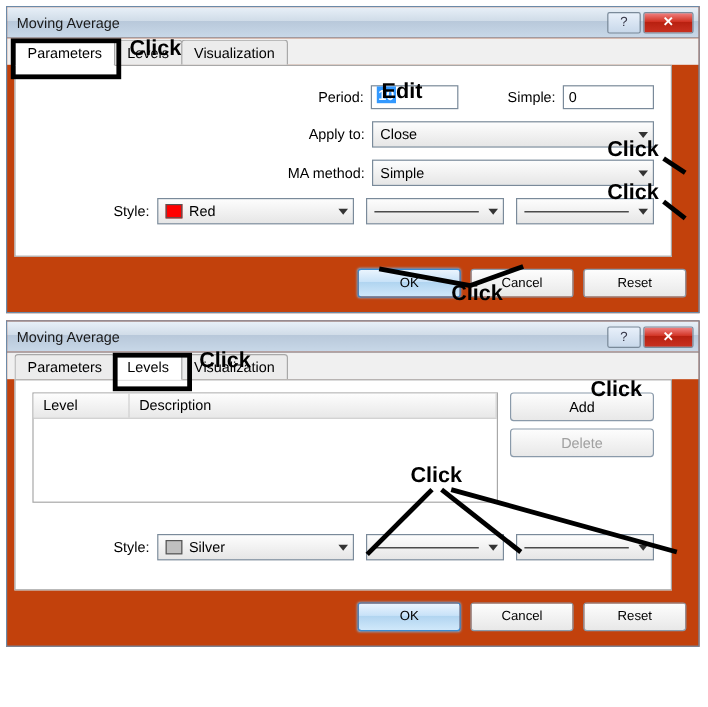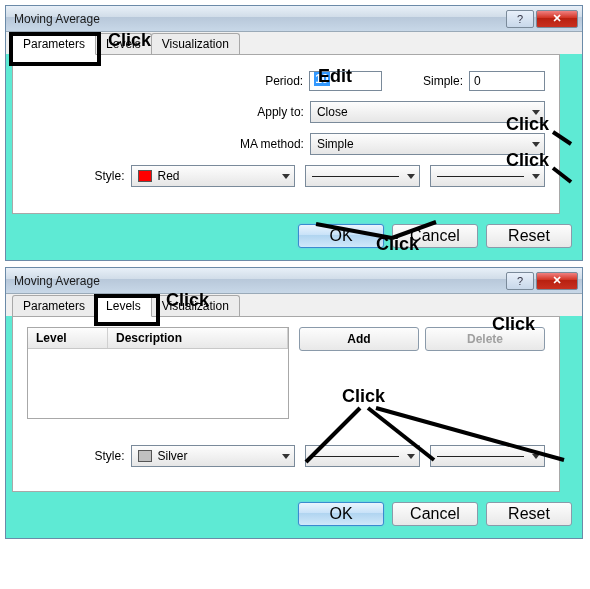--- a/index.html
+++ b/index.html
@@ -7,21 +7,21 @@
     margin: 0;
     padding: 5px;
     font-family: "Segoe UI", Tahoma, sans-serif;
     font-size: 12px;
     background: #fff;
     width: 590px;
     position: relative;
   }
   .dialog {
     border: 1px solid #6b8aa8;
-    background: #5eead4;
+    background: #c2410c;
     margin-bottom: 6px;
     position: relative;
   }
   .titlebar {
     height: 26px;
     background: linear-gradient(to bottom, #e8f0f8 0%, #d0dce8 45%, #b8c8da 46%, #c8d8e8 100%);
     display: flex;
     align-items: center;
     padding: 0 4px 0 8px;
     border-bottom: 1px solid #9aaab8;
@@ -90,21 +90,21 @@
     justify-content: flex-end;
     gap: 8px;
     padding: 10px 10px 12px 10px;
   }
   .btn {
     min-width: 86px;
     height: 24px;
     border: 1px solid #8a9aaa;
     border-radius: 3px;
     background: linear-gradient(to bottom, #fdfdfd, #e8e8e8);
-    font-size: 16px;
+    font-size: 11px;
     cursor: pointer;
     display: flex;
     align-items: center;
     justify-content: center;
   }
   .btn.primary {
     border: 1px solid #3a8ad0;
     background: linear-gradient(to bottom, #eaf4fe, #c8e2f8 45%, #b0d4f0 46%, #d0e8fa);
     box-shadow: 0 0 2px #7ab8e8;
   }
@@ -172,20 +172,21 @@
     background: linear-gradient(to bottom, #fdfdfd, #e8e8e8);
     border-bottom: 1px solid #c8c8c8;
     font-size: 12px;
   }
   .listhdr > div {
     padding: 3px 8px;
     border-right: 1px solid #d0d0d0;
   }
   .side-btns {
     display: flex;
+    flex-direction: column;
     gap: 6px;
   }
   .side-btn {
     width: 120px;
     height: 24px;
     border: 1px solid #8a9aaa;
     border-radius: 3px;
     background: linear-gradient(to bottom, #fdfdfd, #e8e8e8);
     display: flex;
     align-items: center;
@@ -304,21 +305,21 @@
     </div>
   </div>
 
   <div class="tabrow">
     <div class="tab">Parameters</div>
     <div class="tab active">Levels</div>
     <div class="tab">Visualization</div>
   </div>
 
   <div class="tabcontent" style="padding:10px 14px 14px 14px;">
-    <div style="display:flex; gap:10px;font-weight:bold;">
+    <div style="display:flex; gap:10px;">
       <div style="flex:1;">
         <div class="listbox">
           <div class="listhdr">
             <div style="width:80px;">Level</div>
             <div style="flex:1;">Description</div>
           </div>
         </div>
       </div>
       <div class="side-btns">
         <div class="side-btn">Add</div>

